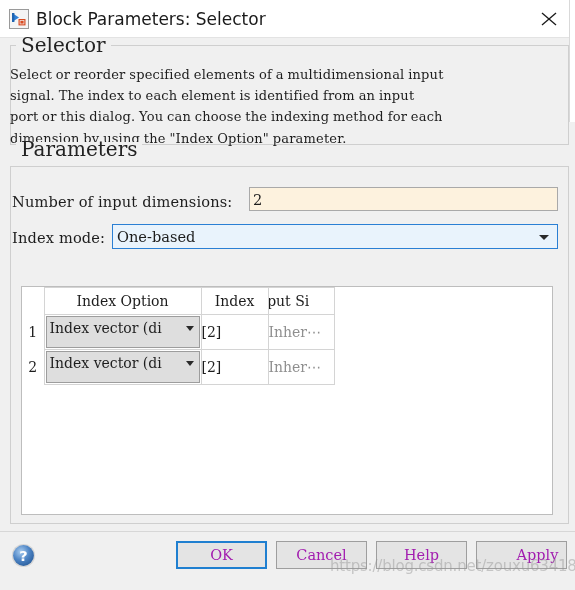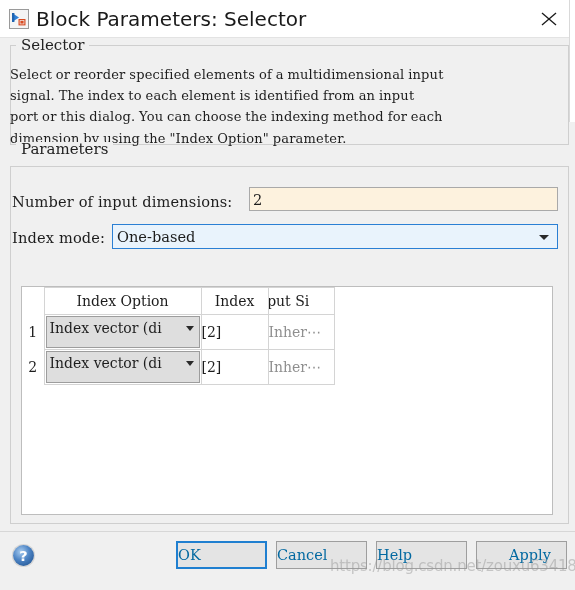--- a/index.html
+++ b/index.html
@@ -39,21 +39,21 @@
     background: #f4f4f4;
     border: 1px solid #9a9a9a;
     box-sizing: border-box;
     overflow: hidden;
   }
   .title-icon svg { display: block; }
   .title-text {
     position: absolute;
     left: 36px; top: 9px;
     font-family: "DejaVu Sans", sans-serif;
-    font-size: 20px;
+    font-size: 17px;
     color: #1a1a1a;
     line-height: 20px;
     white-space: nowrap;
   }
   .close-btn {
     position: absolute;
     right: 9px; top: 4px;
     width: 34px; height: 30px;
     cursor: default;
   }
@@ -63,21 +63,21 @@
   .group {
     position: absolute;
     box-sizing: border-box;
     border: 1px solid #cfcfcf;
     background: #f0f0f0;
   }
   .group-title {
     position: absolute;
     background: #f0f0f0;
     font-family: "DejaVu Serif", serif;
-    font-size: 15px;
+    font-size: 20px;
     color: #222222;
     padding: 0 5px;
     white-space: nowrap;
     line-height: 15px;
   }
 
   
   #grp-selector {
     left: 8px; top: 45px;
     width: 559px; height: 100px;
@@ -269,22 +269,22 @@
   }
   .dlg-btn {
     position: absolute;
     top: 9px;
     height: 28px;
     box-sizing: border-box;
     background: #e4e4e4;
     border: 1px solid #9e9e9e;
     font-family: "DejaVu Serif", serif;
     font-size: 14.5px;
-    color: #0369a1;
-    text-align: left;
+    color: #a21caf;
+    text-align: center;
     line-height: 26px;
     cursor: default;
     white-space: nowrap;
   }
   .dlg-btn.primary {
     border: 2px solid #1f7fd0;
     line-height: 24px;
   }
   #btn-ok     { left: 176px; width: 91px; }
   #btn-cancel { left: 276px; width: 91px; }

